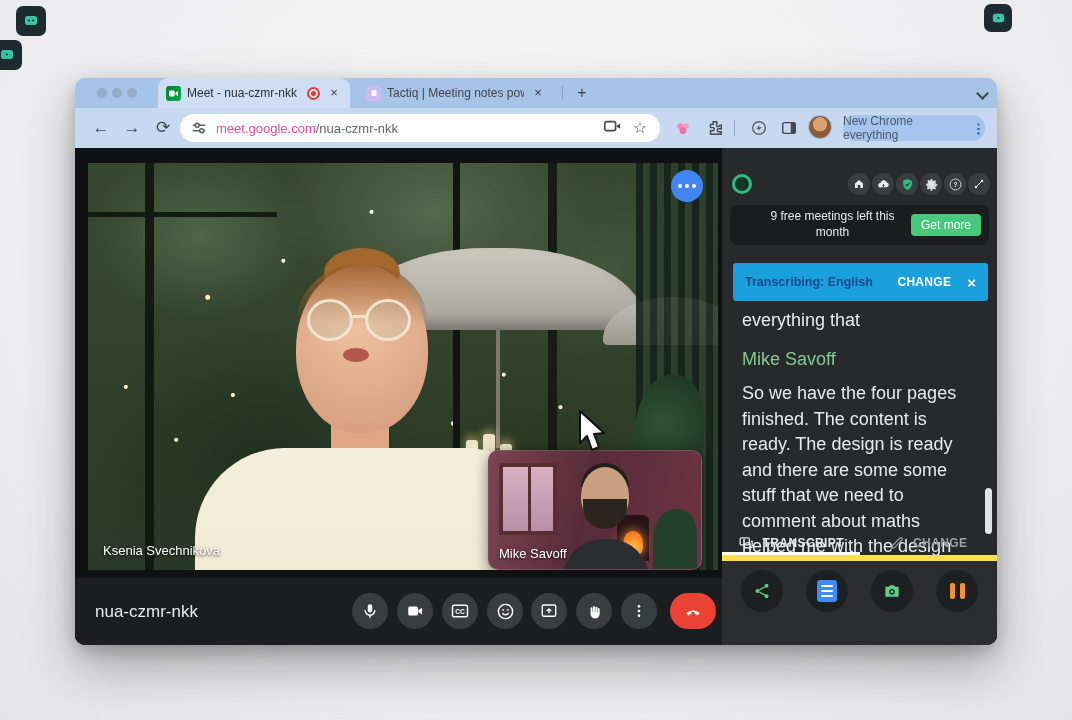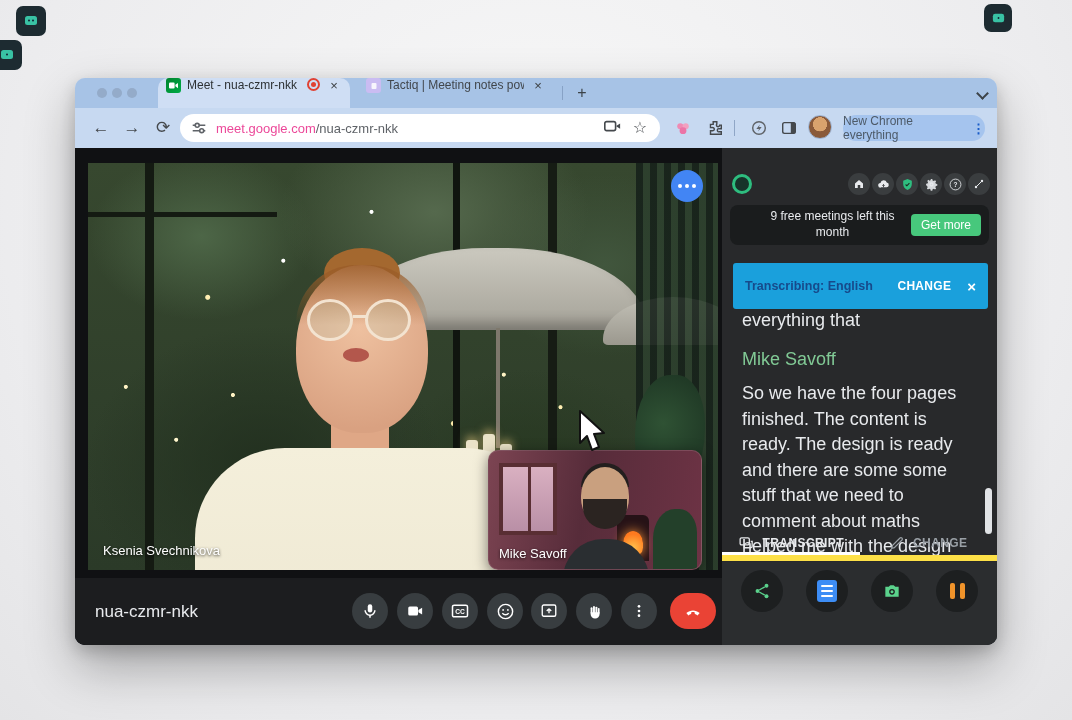--- a/index.html
+++ b/index.html
@@ -9,21 +9,21 @@
   
   .corner-icon { position:absolute; width:30px; height:30px; border-radius:7px; background:#1d2b31; display:flex; align-items:center; justify-content:center; }
 
   
   .window { position:absolute; left:75px; top:78px; width:922px; height:567px; border-radius:10px; overflow:hidden;
             background:#c7d9f1; box-shadow:0 22px 50px rgba(0,0,0,.30), 0 6px 16px rgba(0,0,0,.18); }
 
   
   .tabstrip { position:relative; height:30px; background:#a7c3e6; }
   .light { position:absolute; top:10px; width:10px; height:10px; border-radius:50%; background:#94abc9; }
-  .tab { position:absolute; display:flex; gap:6px; font-size:12px; color:#2d3134; }
+  .tab { position:absolute; display:flex; align-items:center; gap:6px; font-size:12px; color:#2d3134; }
   .tab.active { left:83px; top:0; width:192px; height:30px; background:#cfdef4; border-radius:10px 10px 0 0; padding:0 8px; }
   .tab.inactive { left:283px; top:0; width:196px; height:30px; padding:0 8px; color:#41464b; }
   .favicon { width:15px; height:15px; border-radius:3px; flex:0 0 auto; display:flex; align-items:center; justify-content:center; }
   .fav-meet { background:linear-gradient(135deg,#00832d,#00ac47); }
   .fav-tactiq { background:#cabcf2; }
   .tab-title { flex:1; white-space:nowrap; overflow:hidden; }
   .rec-badge { width:13px; height:13px; border:2px solid #e04234; border-radius:50%; position:relative; flex:0 0 auto; }
   .rec-badge::after { content:""; position:absolute; inset:2px; background:#e04234; border-radius:50%; }
   .tab-close { font-size:13px; color:#3c4043; width:16px; height:16px; line-height:15px; text-align:center; border-radius:50%; flex:0 0 auto; }
   .tab-divider { position:absolute; left:487px; top:8px; width:1px; height:14px; background:#87a2c6; }
@@ -134,21 +134,21 @@
   .endcall { position:absolute; left:595px; top:15px; width:46px; height:36px; border-radius:18px; background:#ea4335; display:flex; align-items:center; justify-content:center; }
 
   
   .sidebar { position:absolute; left:647px; top:0; width:275px; height:497px; background:#28292b; }
   .tq-logo { position:absolute; left:10px; top:26px; width:20px; height:20px; border-radius:50%; border:3px solid #2ebd7f; background:#17332a; }
   .sbtn { position:absolute; top:25px; width:22px; height:22px; border-radius:50%; background:#3a3d3f; display:flex; align-items:center; justify-content:center; }
   .sb-banner { position:absolute; left:8px; top:57px; width:259px; height:40px; background:#1a1c1d; border-radius:8px;
                display:flex; align-items:center; padding:0 8px 0 24px; }
   .sb-banner-text { flex:1; color:#e8eaed; font-size:12px; line-height:1.3; text-align:center; }
   .cta { background:#47c87c; color:#fff; font-size:12px; padding:4px 10px; border-radius:4px; white-space:nowrap; }
-  .bluebar { position:absolute; left:11px; top:115px; width:255px; height:46px; background:#1aa0dc; border-radius:3px;
+  .bluebar { position:absolute; left:11px; top:115px; width:255px; height:38px; background:#1aa0dc; border-radius:3px;
              display:flex; align-items:center; padding:0 12px; gap:10px; }
   .bluebar-label { flex:1; color:#174a8b; font-weight:bold; font-size:12.5px; }
   .change { color:#fff; font-weight:bold; font-size:12px; letter-spacing:.3px; }
   .bb-close { color:#fff; font-size:15px; font-weight:bold; margin-left:6px; }
   .transcript { position:absolute; left:20px; top:160px; width:228px; color:#e8eaed; font-size:18px; line-height:1.42; }
   .t-speaker { color:#81c995; margin:13px 0 9px; }
   .t-para { margin-bottom:13px; }
   .sb-scroll { position:absolute; right:5px; top:340px; width:7px; height:46px; background:#e1e3e6; border-radius:4px; }
   .sb-tabs { position:absolute; left:0; top:383px; width:275px; height:30px; display:flex; border-bottom:6px solid #fde047; }
   .sb-tab { flex:1; display:flex; align-items:center; justify-content:center; gap:8px; font-size:12px; font-weight:bold; letter-spacing:.4px; }

